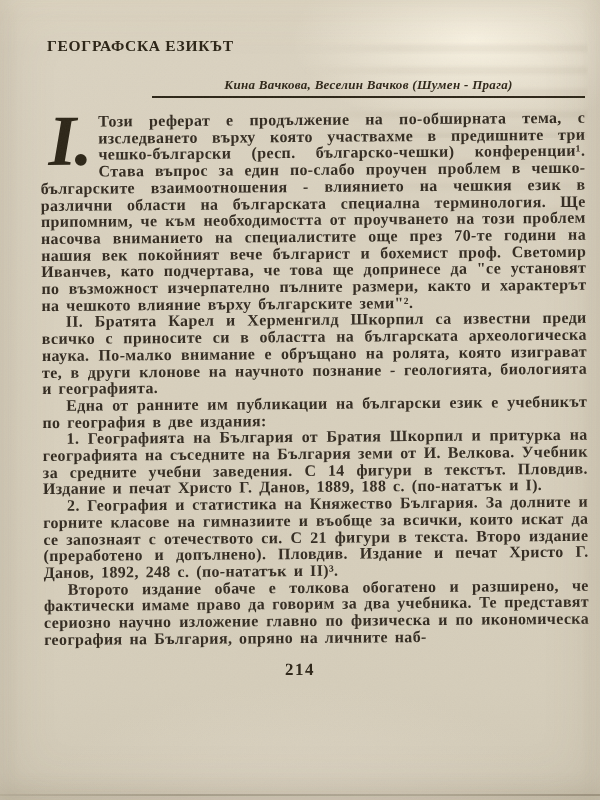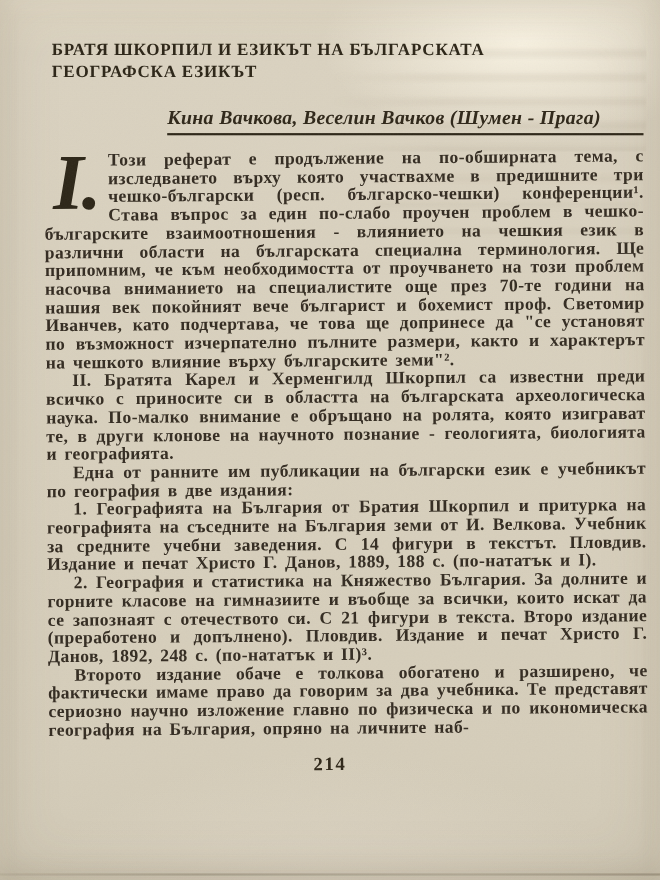--- a/index.html
+++ b/index.html
@@ -67,22 +67,22 @@
     font-size:15.5px; font-weight:bold;
     letter-spacing:0.7px; line-height:20px;
     color:#2d2618;
   }
 
   .author-wrap {
     margin:21px 15px 16px auto;
     width:433px;
     border-bottom:2px solid #2d2618;
     padding-bottom:3px;
-    text-align:left;
-    font-size:18px; font-weight:bold; font-style:italic;
+    text-align:center;
+    font-size:13px; font-weight:bold; font-style:italic;
     letter-spacing:0.3px;
     color:#2f2719;
   }
 
   .bodytext {
     margin:13px 15px 0 40px;
     font-size:16px; line-height:16.7px;
     font-weight:bold;
     text-align:justify;
     letter-spacing:0.35px; word-spacing:2.5px;
@@ -116,21 +116,20 @@
 <body>
 
 <div class="page">
 
   <div class="ghost ghost-top"></div>
   <div class="ghost ghost-mid"></div>
 
   <div class="content">
 
     <div class="title">
-      <div>БРАТЯ ШКОРПИЛ И ЕЗИКЪТ НА БЪЛГАРСКАТА</div>
       <div>ГЕОГРАФСКА ЕЗИКЪТ</div>
     </div>
 
     <div class="author-wrap">
       <span>Кина Вачкова, Веселин Вачков (Шумен - Прага)</span>
     </div>
 
     <div class="bodytext">
       <p class="first">
         <span class="dropcap">I.</span>

